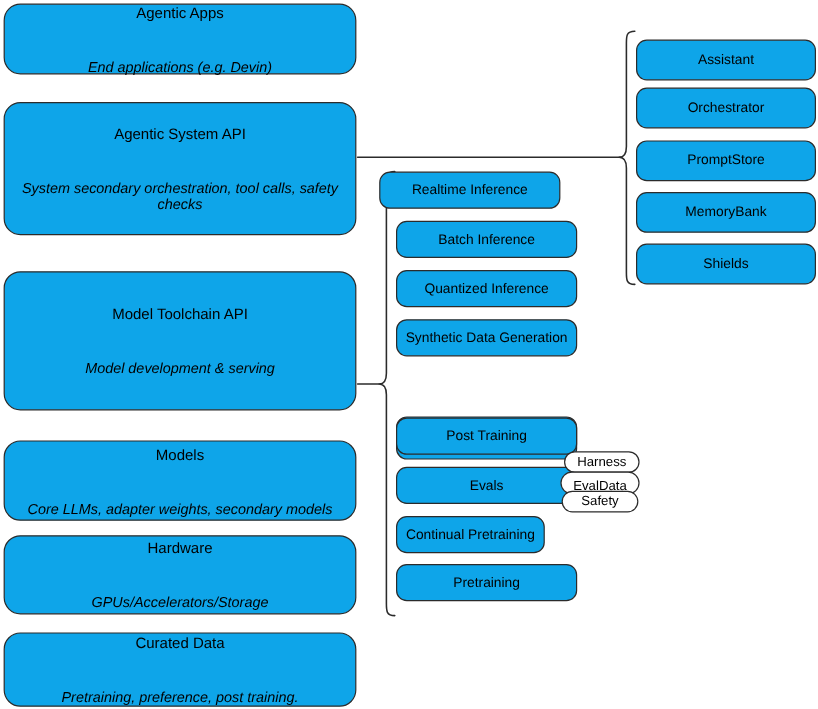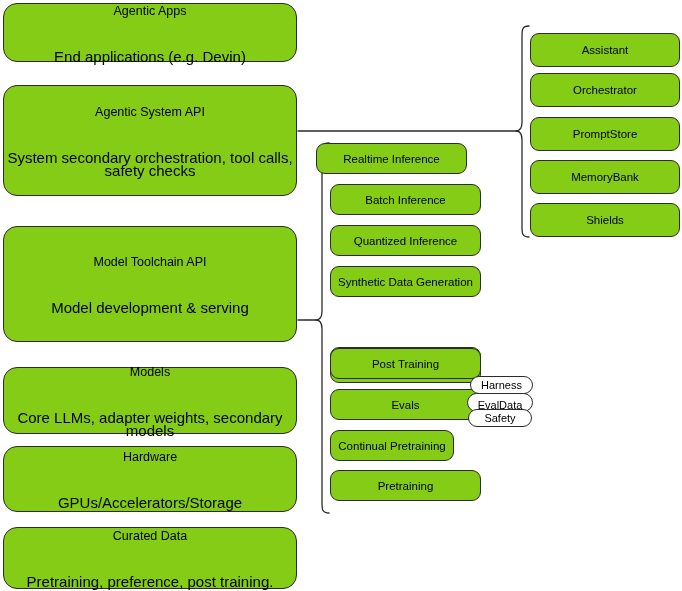--- a/index.html
+++ b/index.html
@@ -19,43 +19,44 @@
     overflow: hidden;
     background: #ffffff;
   }
 
   
   .box {
     position: absolute;
     box-sizing: border-box;
     border: 1.3px solid #2b2b2b;
     border-radius: 12px;
-    background: #84cc16;
+    background: #0ea5e9;
     display: flex;
     flex-direction: column;
     align-items: center;
     justify-content: center;
     text-align: center;
     gap: 28px;
   }
 
   
   .layer {
     border-radius: 14px;
   }
   .layer .title {
     font-size: 12.5px;
     line-height: 16px;
     color: #000;
   }
   .layer .subtitle {
-    font-size: 15px;
+    font-size: 12px;
     line-height: 13px;
     color: #000;
     margin-top: 3px;
+    font-style: italic;
   }
 
   
   .pillbox {
     border-radius: 9px;
     font-size: 11.5px;
     line-height: 14px;
   }
 
   

